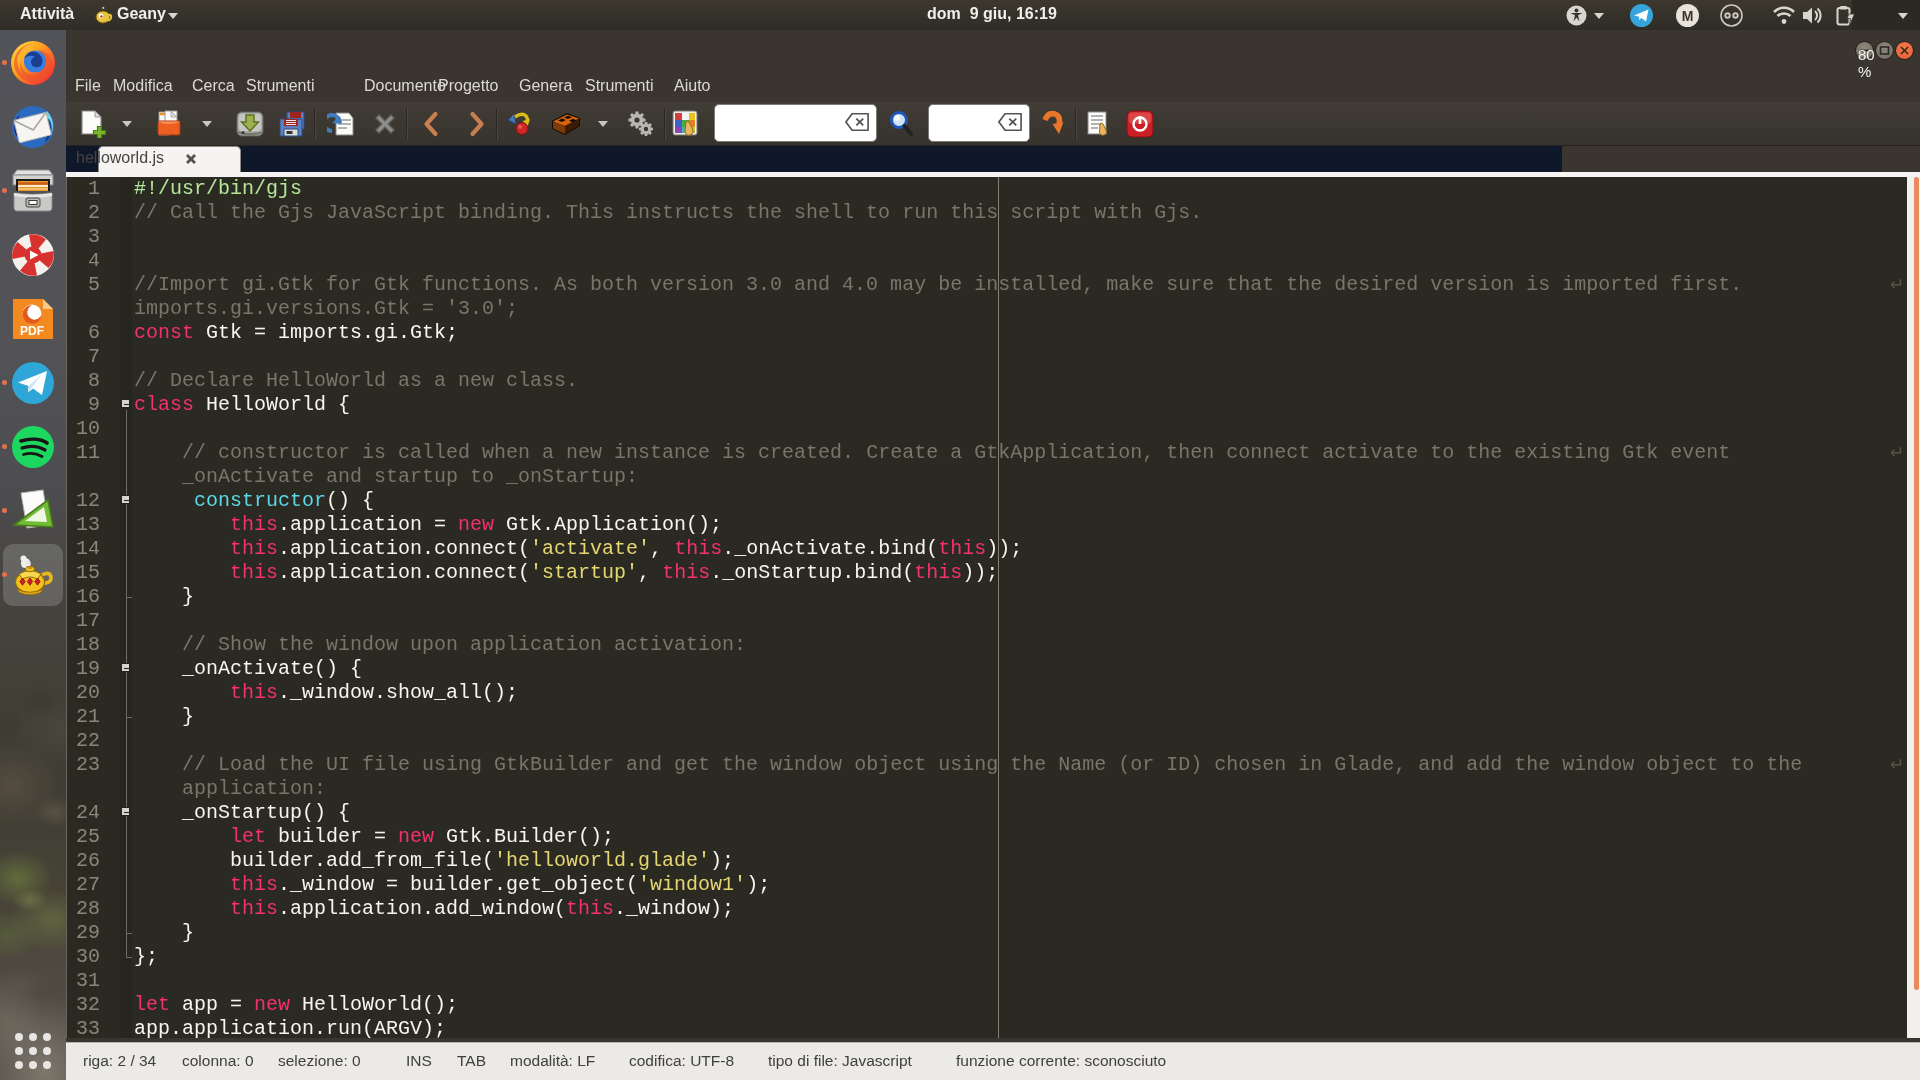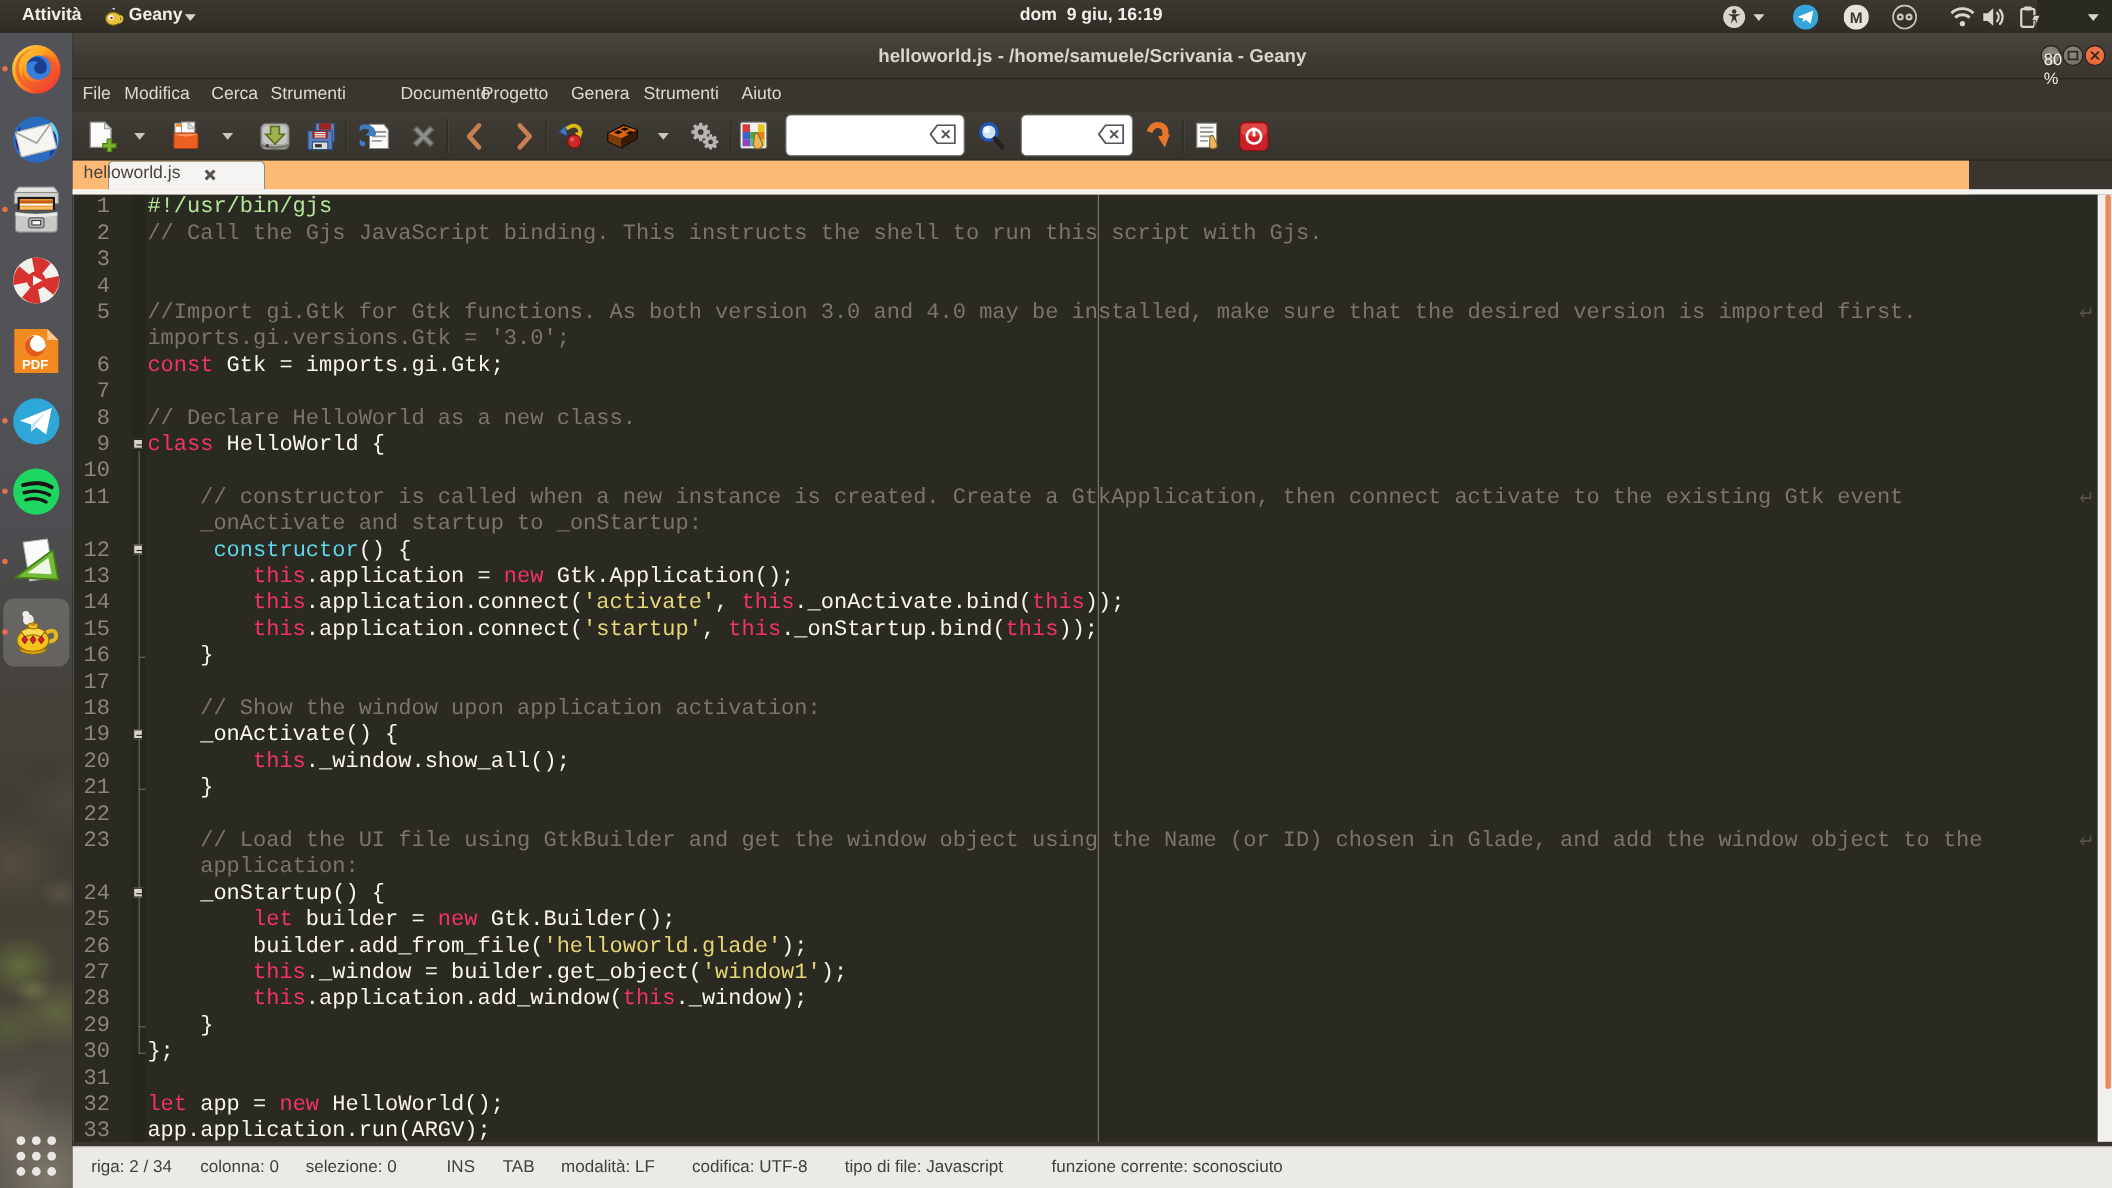--- a/index.html
+++ b/index.html
@@ -45,21 +45,21 @@
 .winbtn { position:absolute; width:19px; height:19px; border-radius:50%; border:1px solid #24211d; }
 #menubar { left:0; top:43px; width:1854px; height:29px; background:#3a362f; color:#dcd9d3; font-size:16px; }
 #menubar span { position:absolute; top:4px; }
 #toolbar { left:0; top:72px; width:1854px; height:44px;
   background:linear-gradient(#413d36, #36322c); border-bottom:1px solid #262420; }
 .tsep { position:absolute; top:6px; width:1px; height:32px; background:#2b2823; box-shadow:1px 0 0 #4a463f; }
 .tentry { position:absolute; top:2px; height:38px; background:#ffffff; border:1px solid #7e7b76; border-radius:5px; }
 .bsp { position:absolute; top:11px; width:24px; height:18px; }
 
 
-#tabbar { left:0; top:116px; width:1724px; height:31px; background:#fdba74;padding-left:32px; }
+#tabbar { left:0; top:116px; width:1496px; height:31px; background:#0f172a;padding-left:32px; }
 #tabstrip { left:0; top:142px; width:1854px; height:5px; background:#f5f4f2; }
 #tab { left:2px; top:0px; width:143px; height:26px; background:#f5f4f2; border:1px solid #8f8c86; border-bottom:none; border-radius:5px 5px 0 0; }
 #tab .lbl { position:absolute; left:10px; top:3px; font-size:16px; color:#47443f; }
 
 
 #editor { left:0; top:147px; width:1841px; height:861px; background:#2a2a22; overflow:hidden; }
 #gutter { left:0; top:0; width:53px; height:861px; background:#2a2a22; border-left:1px solid #6b675e; }
 #foldmargin { left:54px; top:0; width:12px; height:861px; background:#26261f; }
 #edge { left:932px; top:0; width:1px; height:861px; background:rgba(215,215,198,0.5); }
 pre, .mono { font-family:"Liberation Mono", monospace; font-size:20px; line-height:24px; }
@@ -261,23 +261,20 @@
         <circle cx="19" cy="19" r="4"></circle>
         <circle cx="33" cy="19" r="4"></circle>
       <circle cx="5" cy="33" r="4"></circle>
         <circle cx="19" cy="33" r="4"></circle>
         <circle cx="33" cy="33" r="4"></circle>
     </g>
   </svg>
 </div>
 
 <div id="win" class="abs">
-  <div id="titlebar" class="abs">
-    <div id="title" class="abs">helloworld.js - /home/samuele/Scrivania - Geany</div>
-  </div>
   <div class="winbtn abs" style="left:1789px; top:11px; background:radial-gradient(circle at 50% 35%, #8d897d, #6e6a5f);">
     <svg width="17" height="17" viewBox="0 0 17 17">
         <path d="M4 8.5 L13 8.5" stroke="#2e2b26" stroke-width="1.8"></path>
       </svg>
   </div>
   <div class="winbtn abs" style="left:1809px; top:11px; background:radial-gradient(circle at 50% 35%, #8d897d, #6e6a5f);">
     <svg width="17" height="17" viewBox="0 0 17 17">
         <rect x="4.5" y="5" width="8" height="7" fill="none" stroke="#2e2b26" stroke-width="1.6"></rect>
       </svg>
   </div>

